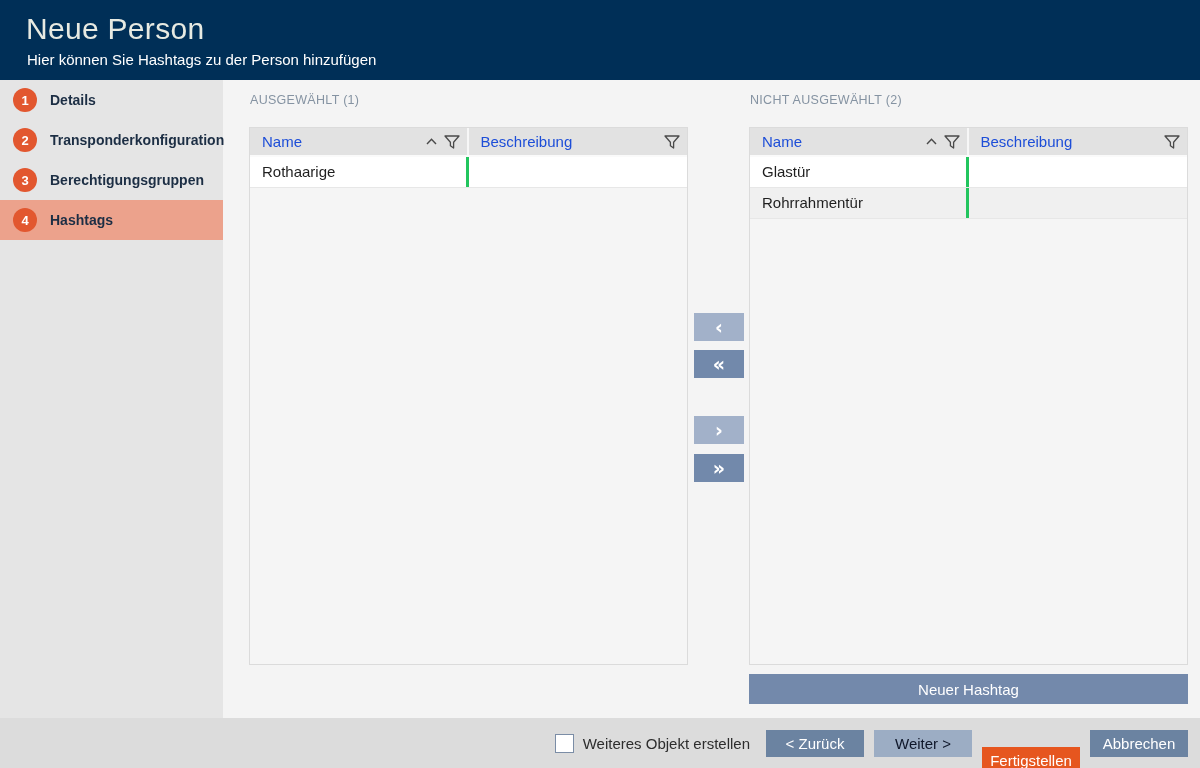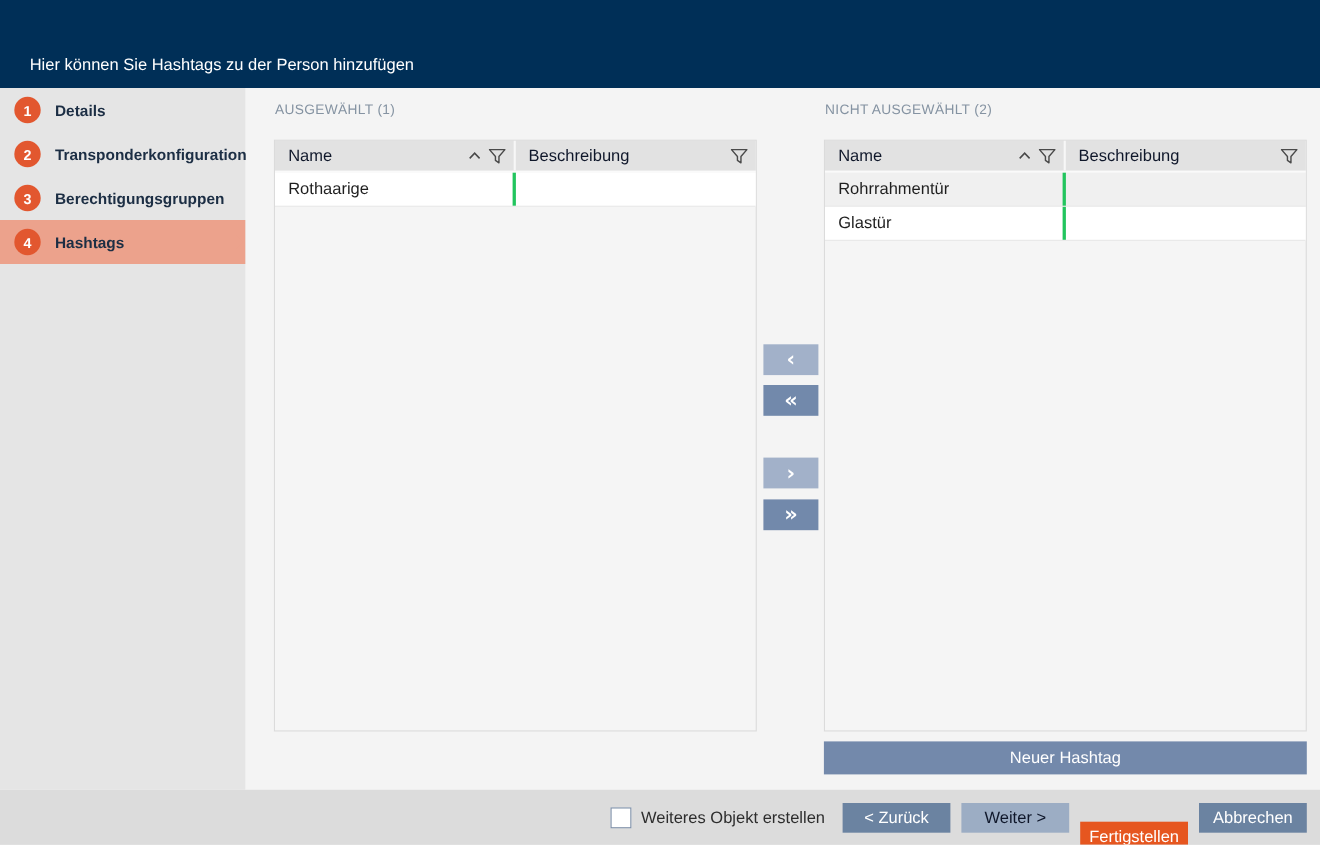--- a/index.html
+++ b/index.html
@@ -26,21 +26,21 @@
   .content{position:absolute;left:223px;top:80px;width:989px;height:638px;background:#f4f4f4;}
   .panel-label{position:absolute;top:13px;font-size:12.5px;color:#8593a2;letter-spacing:.3px;}
   .panel-label.left{left:27px;} .panel-label.right{left:527px;}
 
   .panel{position:absolute;top:47px;width:439px;height:538px;background:#f5f5f5;
          border:1px solid #dbdbdb;box-sizing:border-box;}
   .panel.left{left:26px;} .panel.right{left:526px;}
 
   .thead{display:flex;height:27px;border-bottom:2px solid #fafafa;}
   .th{width:50%;box-sizing:border-box;background:#e2e2e2;display:flex;align-items:center;
-      padding:0 7px 0 12px;font-size:15px;color:#0f172a;}
+      padding:0 7px 0 12px;font-size:15px;color:#1d4ed8;}
   .th:first-child{border-right:2px solid #f7f7f7;}
   .th .controls{margin-left:auto;display:flex;align-items:center;gap:7px;}
   .icon-svg{display:block;}
 
   .row{display:flex;height:30px;border-bottom:1px solid #e7e7e7;background:#ffffff;}
   .row.alt{background:#f0f0f0;}
   .cell{width:50%;box-sizing:border-box;padding-left:12px;font-size:15px;color:#1f1f1f;
         line-height:29px;white-space:nowrap;overflow:hidden;}
   .cell.name{border-right:3px solid #22c55e;}
 
@@ -69,20 +69,21 @@
   .fbtn.slate{background:#6b83a1;}
   .fbtn.disabled{background:#9cadc4;color:#0f172a;}
   .fbtn.finish{background:#e6561f;margin-top:34px;}
 </style>
 </head>
 <body>
 
 <div class="page">
 
   <div class="header">
+    <div class="title">Neue Person</div>
     <div class="subtitle">Hier können Sie Hashtags zu der Person hinzufügen</div>
   </div>
 
   <div class="sidebar">
     <div class="step">
       <span class="num">1</span>
       <span class="lbl">Details</span>
     </div>
     <div class="step">
       <span class="num">2</span>
@@ -151,26 +152,26 @@
         </div>
         <div class="th">
           <span>Beschreibung</span>
           <span class="controls">
             <svg class="icon-svg" width="16" height="14" viewBox="0 0 16 14">
                 <path d="M1 1 H15 L9.6 7.2 V13 L6.4 10.8 V7.2 Z" fill="none" stroke="#4a4a4a" stroke-width="1.3" stroke-linejoin="round"></path>
               </svg>
           </span>
         </div>
       </div>
+      <div class="row">
+        <div class="cell name">Glastür</div>
+        <div class="cell"></div>
+      </div>
       <div class="row alt">
         <div class="cell name">Rohrrahmentür</div>
-        <div class="cell"></div>
-      </div>
-      <div class="row">
-        <div class="cell name">Glastür</div>
         <div class="cell"></div>
       </div>
     </div>
 
     <button class="new-hashtag">Neuer Hashtag</button>
   </div>
 
   <div class="footer">
     <div class="chk-wrap">
       <div class="checkbox"></div>

